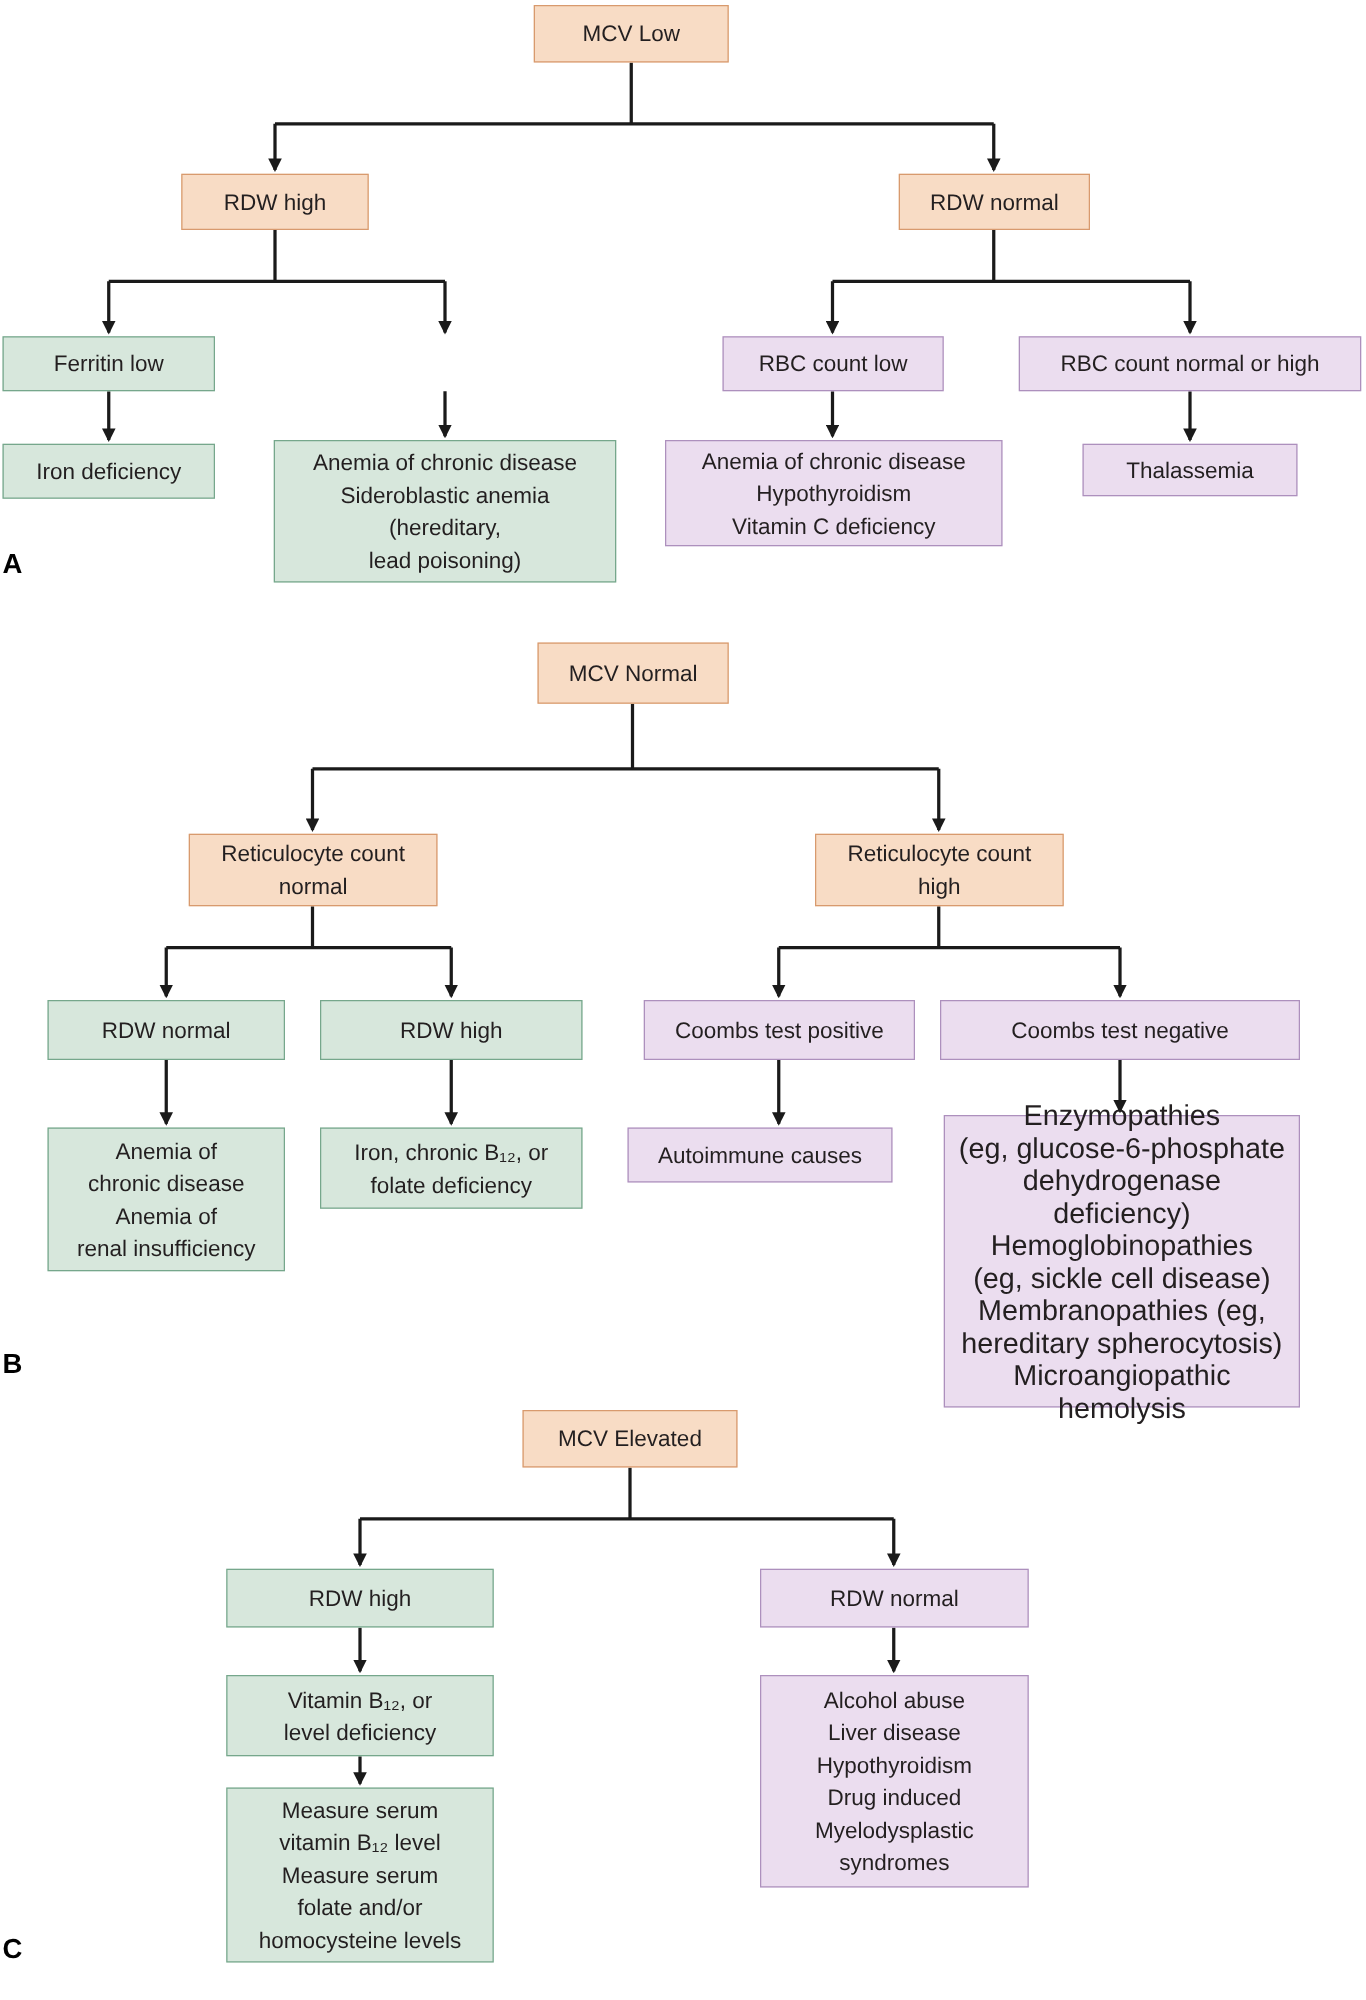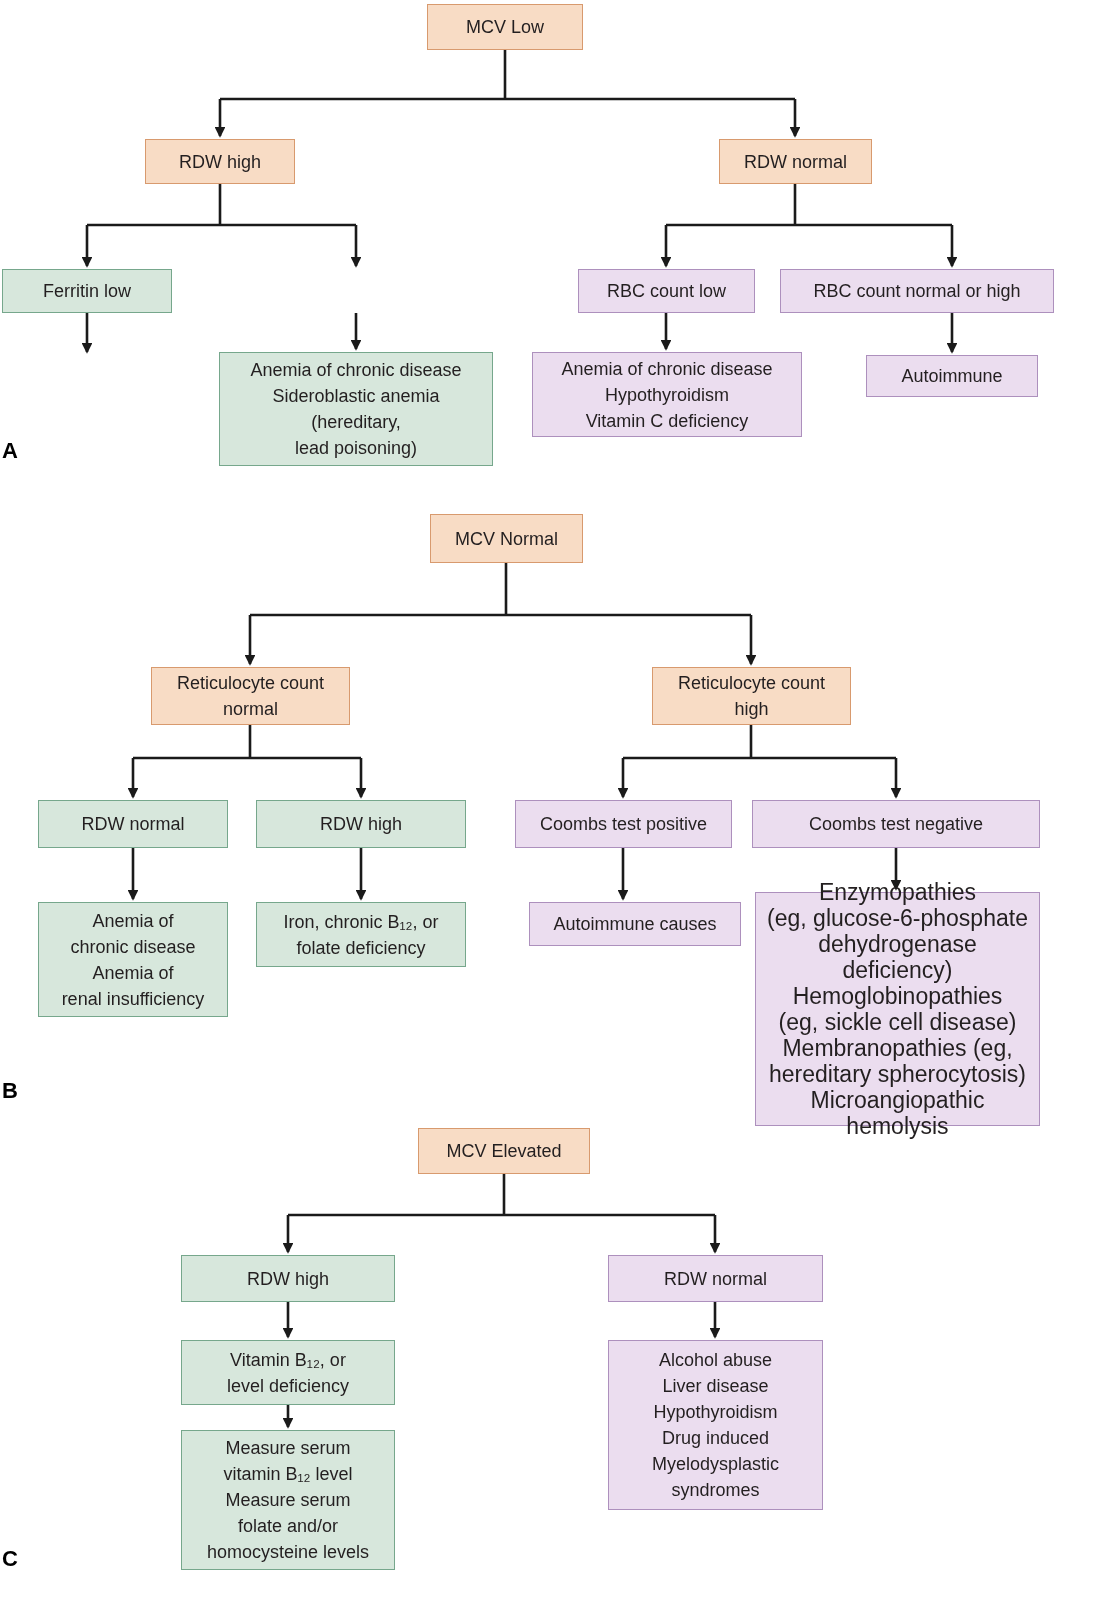--- a/index.html
+++ b/index.html
@@ -91,48 +91,49 @@
       <path class="arr" d="M288,1302 V1337"></path>
       <path class="arr" d="M288,1405 V1427"></path>
       <path class="arr" d="M715,1302 V1337"></path>
     </g>
   </svg>
 
   <div class="node orange" style="left:427px;top:4px;width:156px;height:46px">MCV Low</div>
   <div class="node orange" style="left:145px;top:139px;width:150px;height:45px">RDW high</div>
   <div class="node orange" style="left:719px;top:139px;width:153px;height:45px">RDW normal</div>
   <div class="node green" style="left:2px;top:269px;width:170px;height:44px">Ferritin low</div>
+  <div class="node green" style="left:2px;top:355px;width:170px;height:44px">Iron deficiency</div>
   <div class="node green" style="left:219px;top:352px;width:274px;height:114px">Anemia of chronic disease
 Sideroblastic anemia
 (hereditary,
 lead poisoning)</div>
   <div class="node purple" style="left:578px;top:269px;width:177px;height:44px">RBC count low</div>
-  <div class="node purple" style="left:780px;top:269px;width:274px;height:44px">RBC count normal or high</div>
+  <div class="node purple" style="left:815px;top:269px;width:274px;height:44px">RBC count normal or high</div>
   <div class="node purple" style="left:532px;top:352px;width:270px;height:85px">Anemia of chronic disease
 Hypothyroidism
 Vitamin C deficiency</div>
-  <div class="node purple" style="left:866px;top:355px;width:172px;height:42px">Autoimmune</div>
+  <div class="node purple" style="left:866px;top:355px;width:172px;height:42px">Thalassemia</div>
   <div class="section-label" style="left:2px;top:440px">A</div>
 
   <div class="node orange" style="left:430px;top:514px;width:153px;height:49px">MCV Normal</div>
   <div class="node orange" style="left:151px;top:667px;width:199px;height:58px">Reticulocyte count
 normal</div>
   <div class="node orange" style="left:652px;top:667px;width:199px;height:58px">Reticulocyte count
 high</div>
   <div class="node green" style="left:38px;top:800px;width:190px;height:48px">RDW normal</div>
   <div class="node green" style="left:256px;top:800px;width:210px;height:48px">RDW high</div>
   <div class="node green" style="left:38px;top:902px;width:190px;height:115px">Anemia of
 chronic disease
 Anemia of
 renal insufficiency</div>
   <div class="node green" style="left:256px;top:902px;width:210px;height:65px">Iron, chronic B₁₂, or
 folate deficiency</div>
   <div class="node purple" style="left:752px;top:800px;width:288px;height:48px">Coombs test negative</div>
   <div class="node purple" style="left:515px;top:800px;width:217px;height:48px">Coombs test positive</div>
-  <div class="node purple" style="left:529px;top:902px;width:212px;height:44px">Autoimmune causes</div>
+  <div class="node purple" style="left:502px;top:902px;width:212px;height:44px">Autoimmune causes</div>
   <div class="node purple" style="left:755px;top:892px;width:285px;height:234px;font-size:23px">Enzymopathies
 (eg, glucose-6-phosphate
 dehydrogenase deficiency)
 Hemoglobinopathies
 (eg, sickle cell disease)
 Membranopathies (eg,
 hereditary spherocytosis)
 Microangiopathic hemolysis</div>
   <div class="section-label" style="left:2px;top:1080px">B</div>
 

